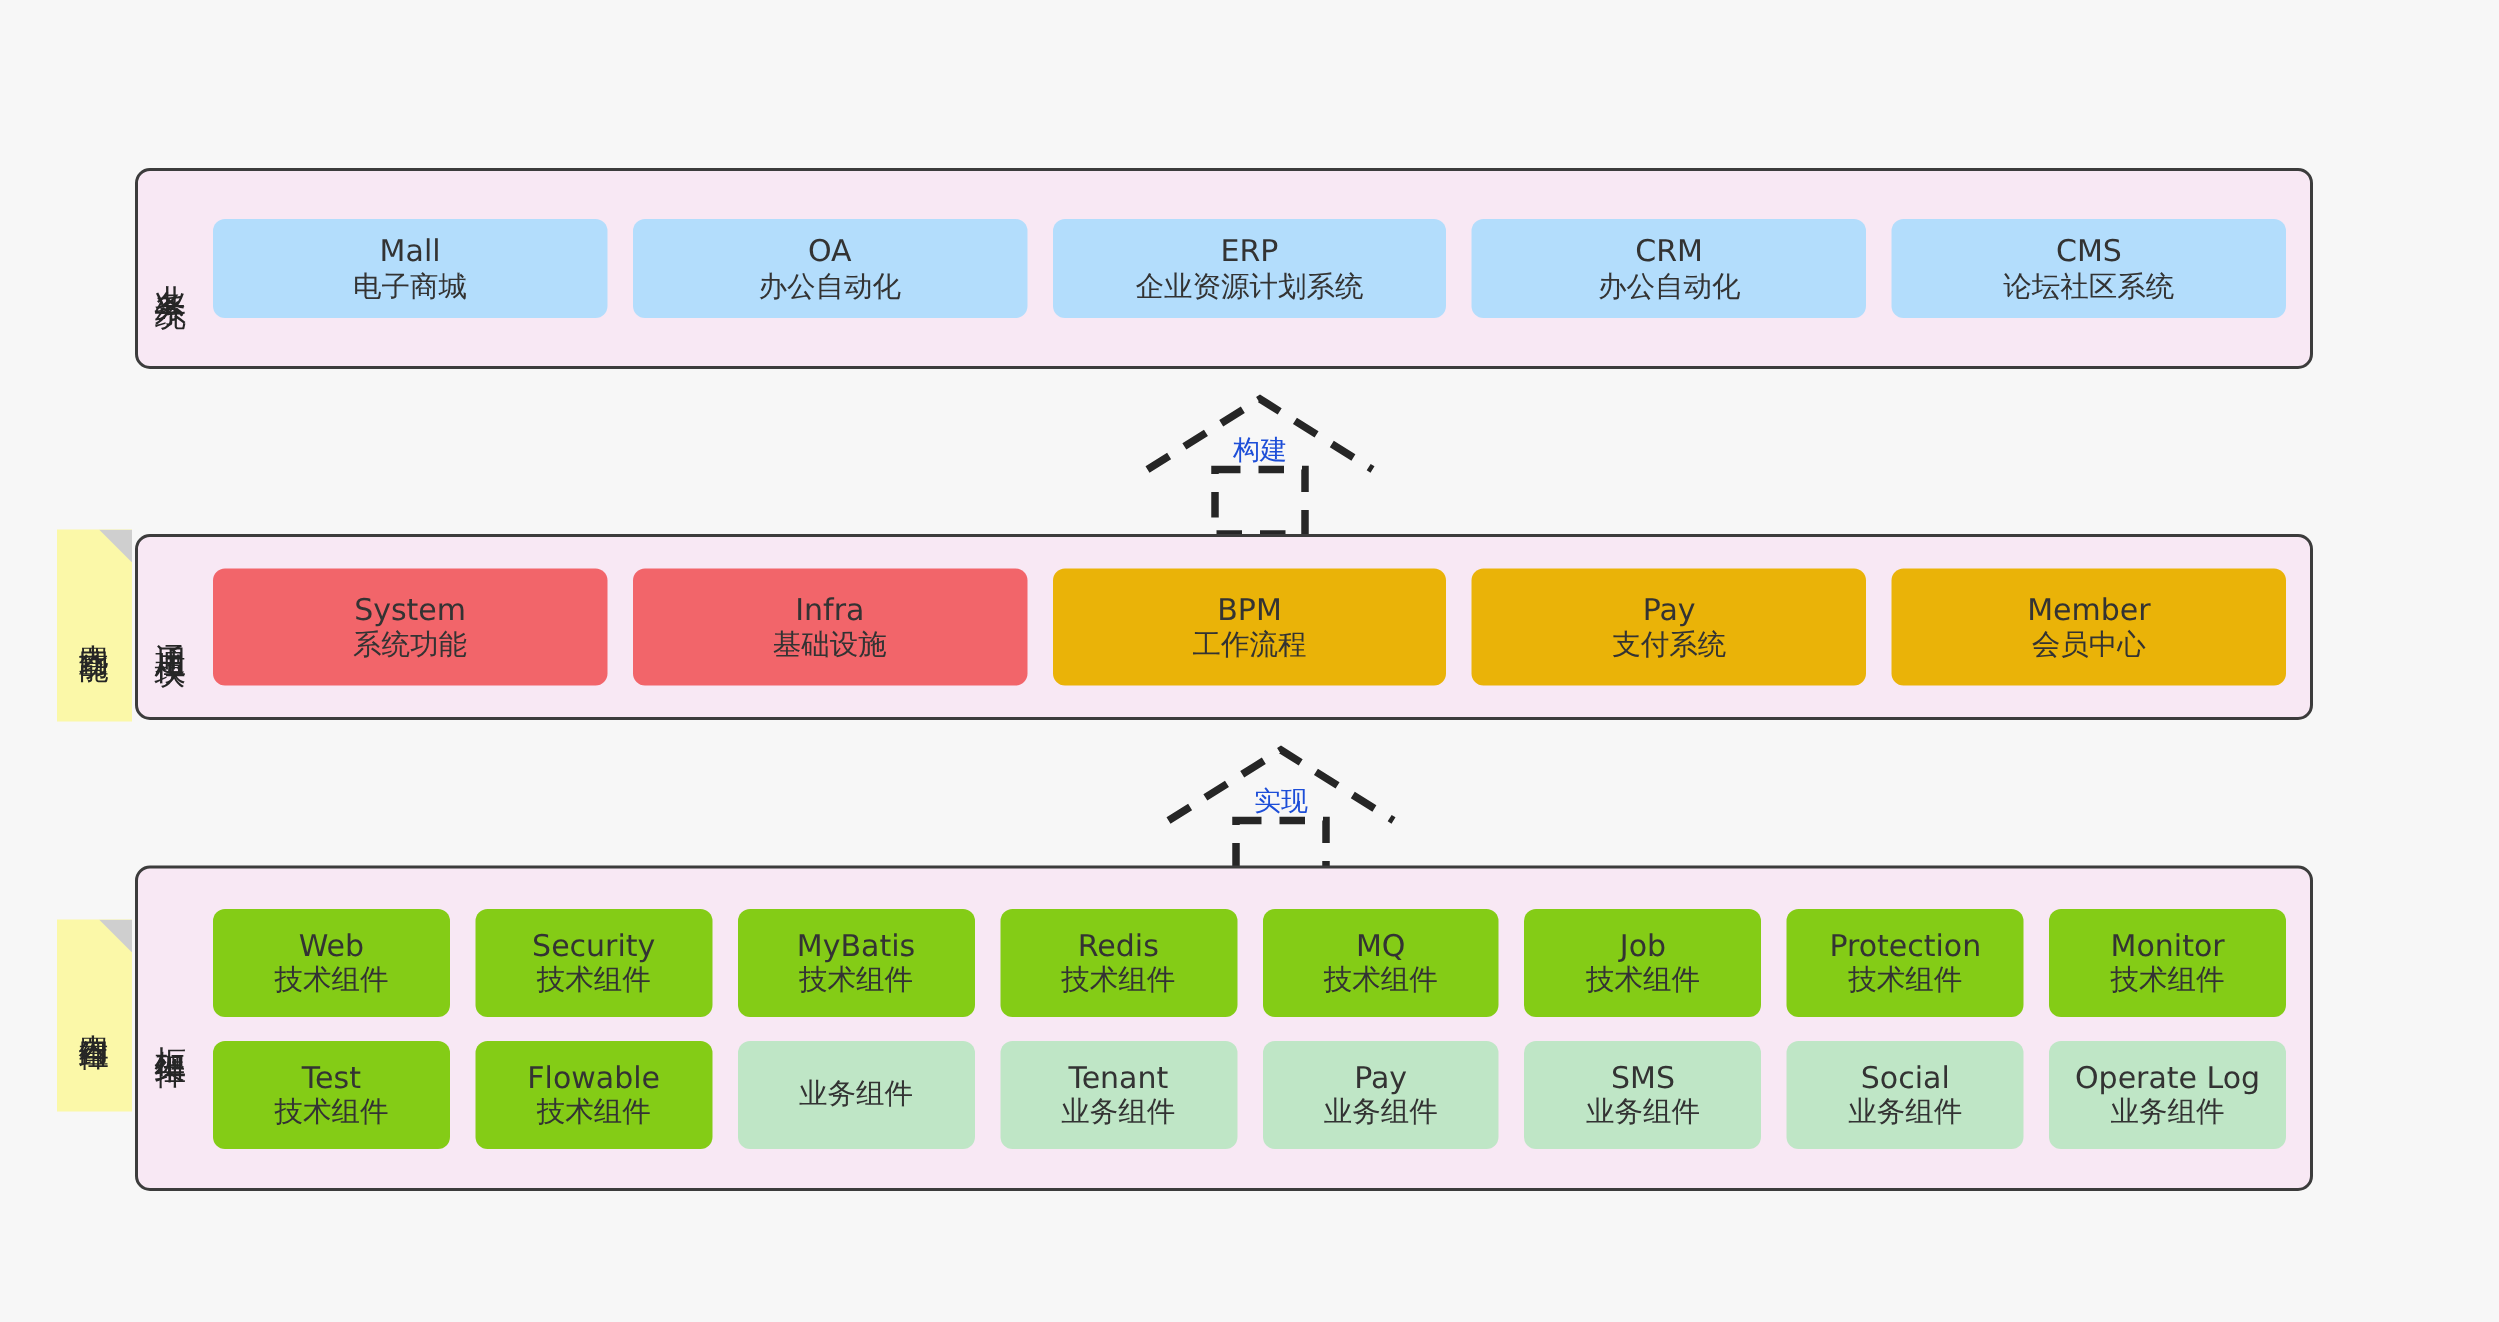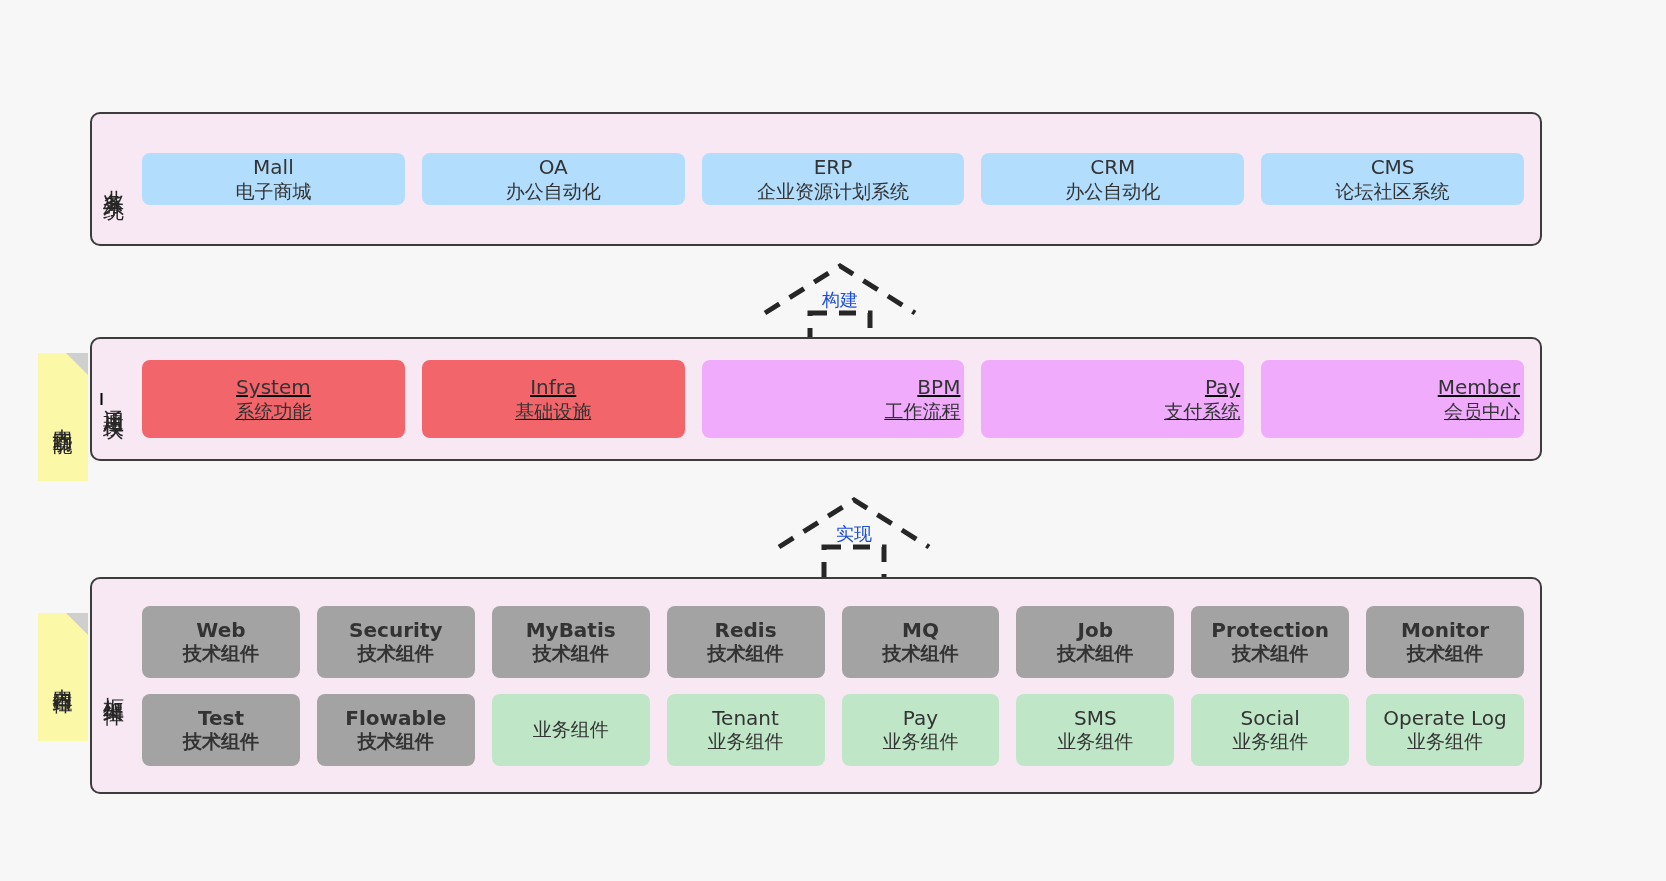--- a/index.html
+++ b/index.html
@@ -70,30 +70,30 @@
     line-height: 1.22;
     padding: 6px 4px;
     user-select: none;
   }
   .node .en { font-size: 20px; }
   .node .cn { font-size: 19px; }
 
   
   .n-blue       { background: #b3ddfc; }
   .n-red        { background: #f2656a; }
-  .n-pink       { background: #f0abfc; align-items: flex-end; }
-  .n-green      { background: #a3a3a3; font-weight: bold; }
+  .n-pink       { background: #eab308; }
+  .n-green      { background: #84cc16; }
   .n-lightgreen { background: #bfe6c6; }
 
   
   #layer-business  { left: 90px;  top: 112px; width: 1452px; height: 134px; }
-  #layer-common    { left: 90px;  top: 337px; width: 1452px; height: 124px; text-decoration: underline; }
+  #layer-common    { left: 90px;  top: 356px; width: 1452px; height: 124px; }
   #layer-framework { left: 90px;  top: 577px; width: 1452px; height: 217px; }
 
-  #layer-business  .node { height: 52px; }
+  #layer-business  .node { height: 66px; }
   #layer-common    .node { height: 78px; }
   #layer-framework .node { height: 72px; }
 
   
   .note {
     position: absolute;
     box-sizing: border-box;
     background: #fbf8a8;
     display: flex;
     align-items: center;

